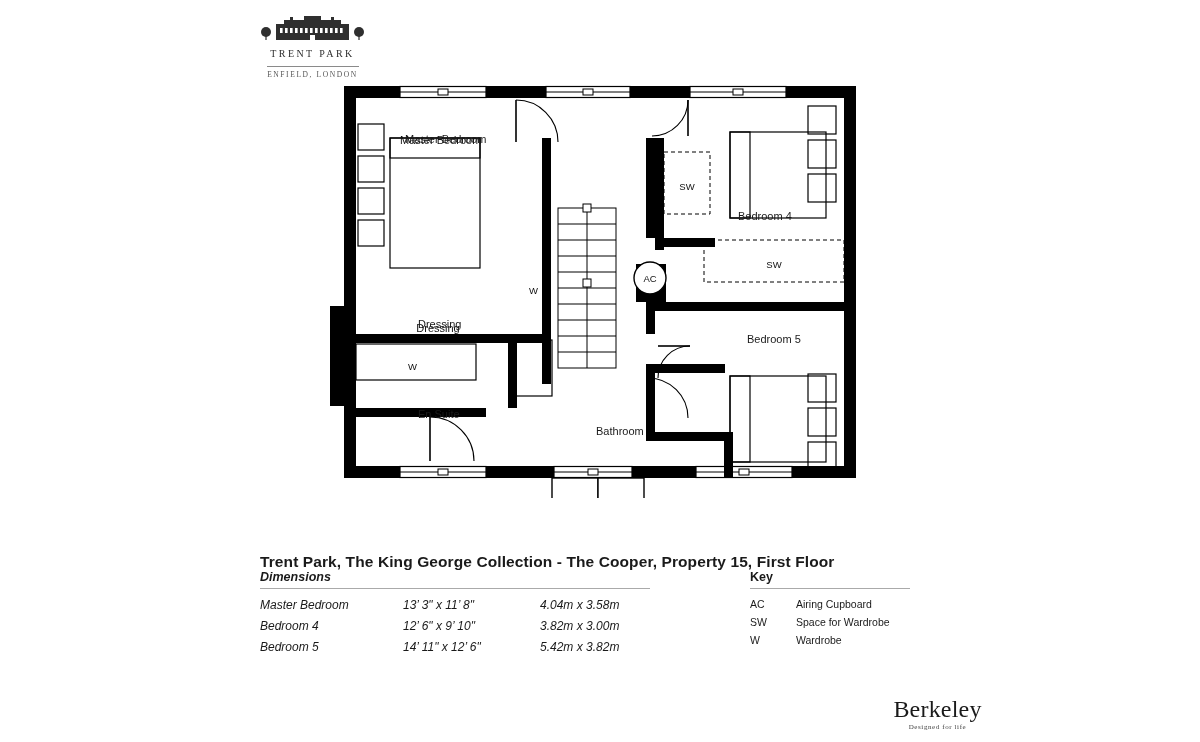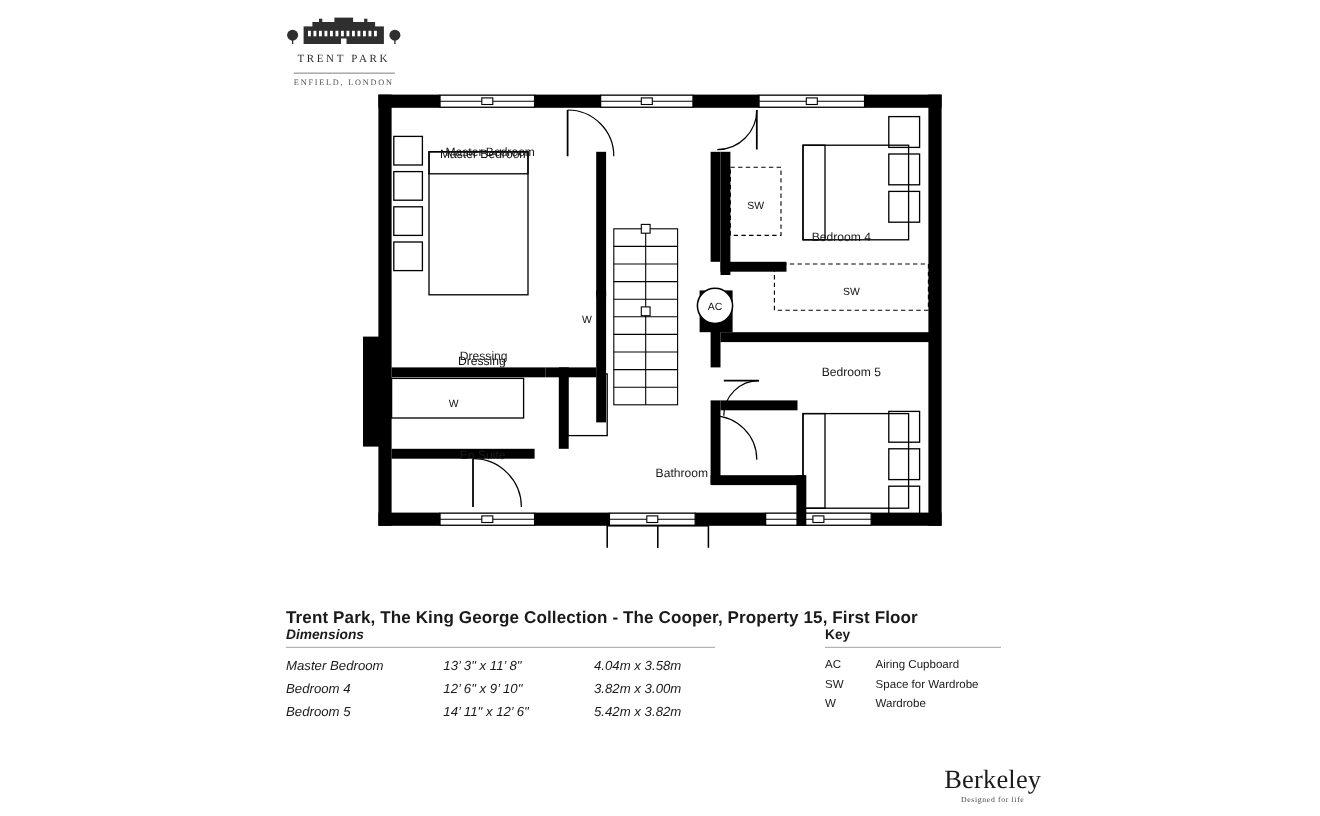--- a/index.html
+++ b/index.html
@@ -117,21 +117,21 @@
     font-size: 10.5px;
     line-height: 18px;
     color: #1a1a1a;
   }
   .key-abbr { width: 46px; }
   .key-desc { width: 114px; }
 
   
   .berkeley {
     position: absolute;
-    left: 855px;
+    left: 890px;
     top: 697px;
     width: 95px;
     text-align: center;
   }
   .berkeley-name {
     font-family: "Liberation Serif", serif;
     font-size: 24px;
     color: #1a1a1a;
     line-height: 25px;
     letter-spacing: 0.2px;

